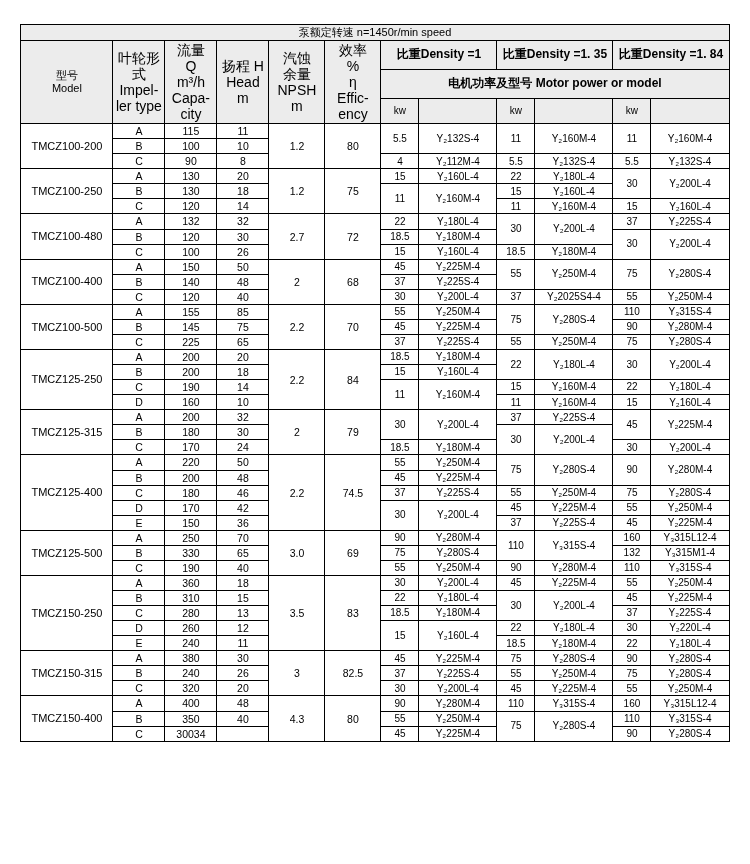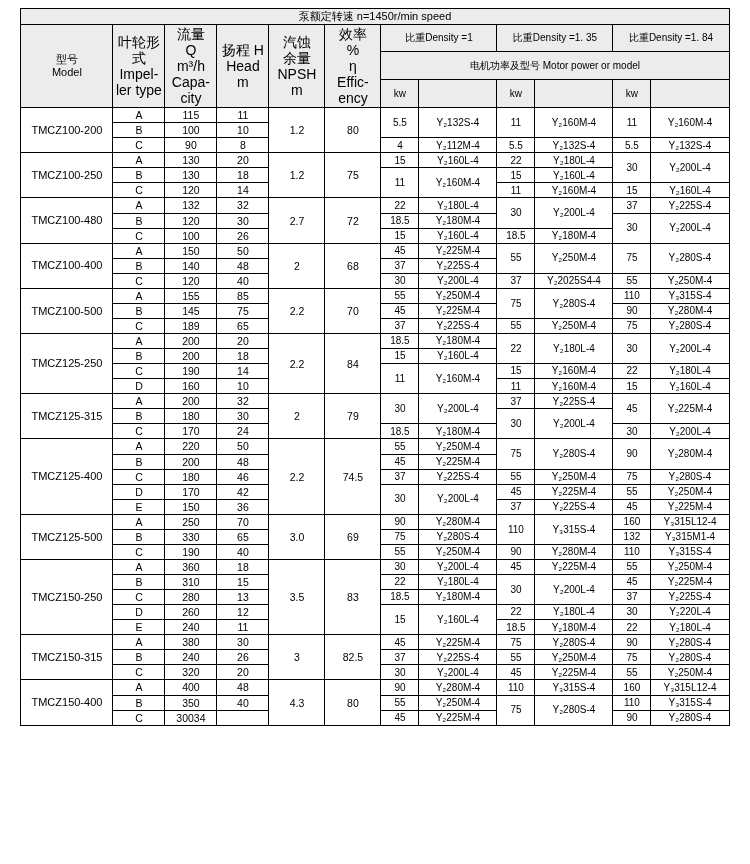--- a/index.html
+++ b/index.html
@@ -1,25 +1,25 @@
 <!DOCTYPE html>
 <html><head>
 <meta charset="utf-8">
 <style>
   html,body{margin:0;padding:0;background:#fff;}
   body{font-family:"Liberation Sans","DejaVu Sans",sans-serif;color:#000;}
   #sheet{width:750px;height:864px;position:relative;overflow:hidden;}
-  table{border-collapse:collapse;width:576px;margin:8px auto 0 auto;table-layout:fixed;}
+  table{border-collapse:collapse;width:576px;margin:24px auto 0 auto;table-layout:fixed;}
   td,th{border:1px solid #000;text-align:center;vertical-align:middle;font-size:10.5px;line-height:1.15;padding:1px 1px;}
   .hdr{background:#ececec;font-weight:normal;}
   .title{background:#ececec;font-size:11px;}
   .model{font-size:11px;text-align:center;}
   .sub{font-size:14px;}
   .mot{font-size:10px;}
-  .lbl{font-size:10px;}
+  .lbl{font-size:12px;font-weight:bold;}
   .kwhdr{background:#ececec;font-size:10px;}
 </style>
 </head>
 <body>
 
 <div id="sheet">
   <table>
     <colgroup>
       <col style="width:92px">
       <col style="width:52px">
@@ -232,21 +232,21 @@
           <td>B</td>
           <td>145</td>
           <td>75</td>
           <td class="mot" rowspan="1">45</td>
           <td class="mot" rowspan="1">Y₂225M-4</td>
           <td class="mot" rowspan="1">90</td>
           <td class="mot" rowspan="1">Y₂280M-4</td>
         </tr>
         <tr>
           <td>C</td>
-          <td>189</td>
+          <td>225</td>
           <td>65</td>
           <td class="mot" rowspan="1">37</td>
           <td class="mot" rowspan="1">Y₂225S-4</td>
           <td class="mot" rowspan="1">55</td>
           <td class="mot" rowspan="1">Y₂250M-4</td>
           <td class="mot" rowspan="1">75</td>
           <td class="mot" rowspan="1">Y₂280S-4</td>
         </tr>
         <tr>
           <td class="model" rowspan="4">TMCZ125-250</td>

